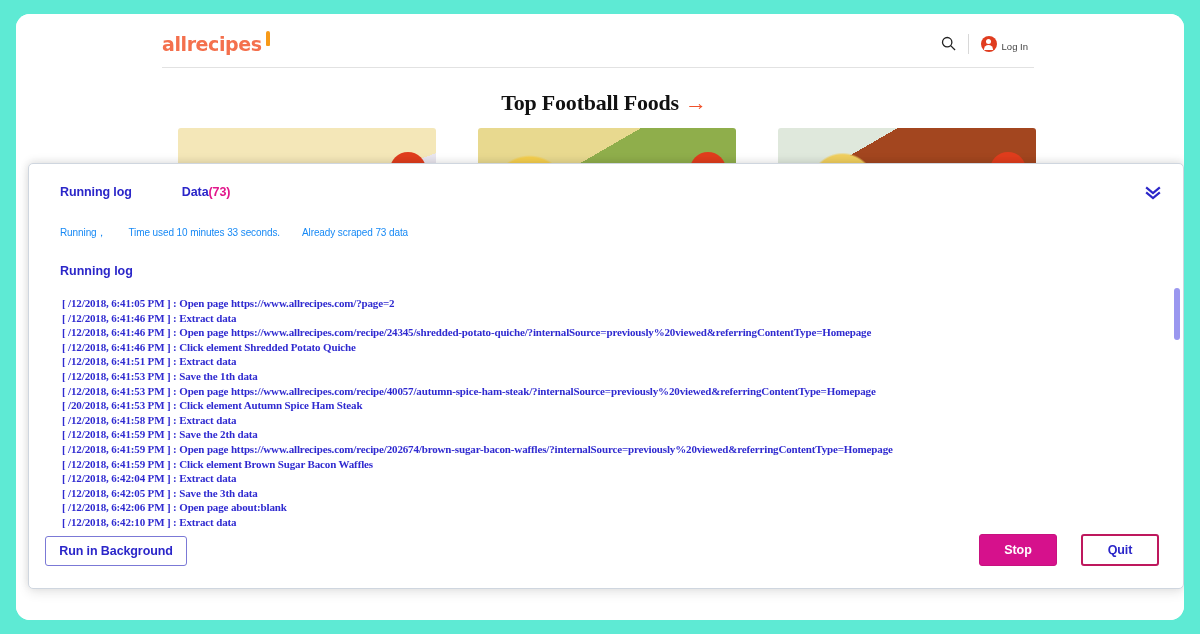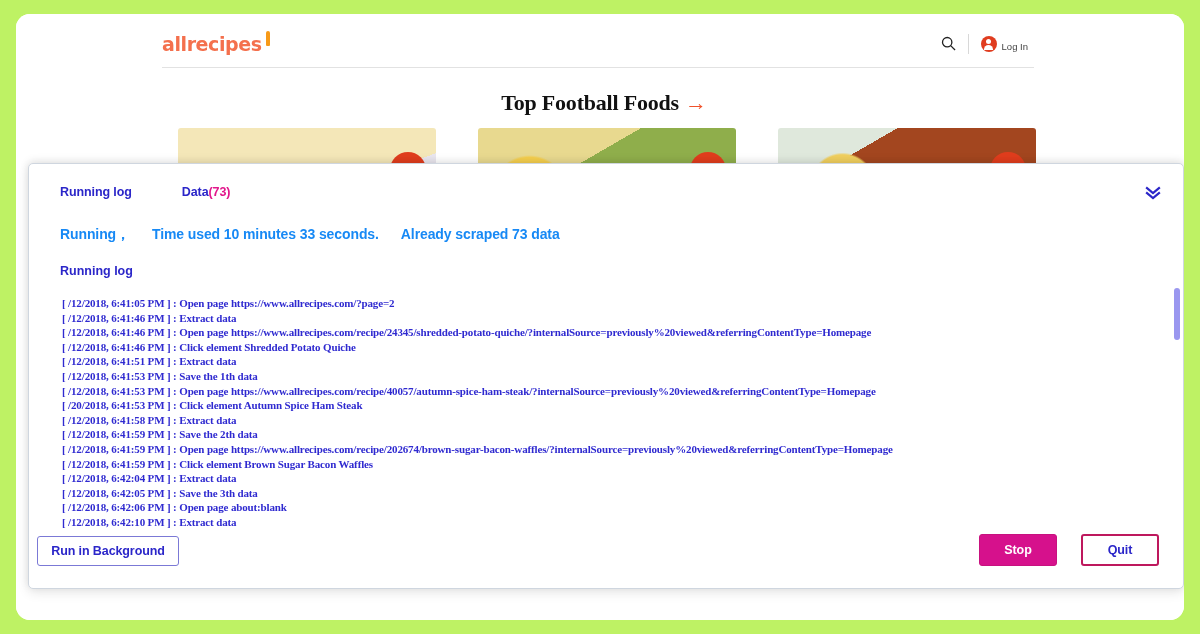--- a/index.html
+++ b/index.html
@@ -8,21 +8,21 @@
     overflow: hidden;
     font-family: "Liberation Sans", sans-serif;
     background: #f26c10;
   }
 
   
   #frame {
     position: absolute;
     inset: 0;
     width: 1200px; height: 634px;
-    background: #bef264;
+    background: #5eead4;
   }
   #page {
     position: absolute;
     left: 16px; top: 14px;
     width: 1168px; height: 606px;
     background: #ffffff;
     border-radius: 14px;
     overflow: hidden;
   }
 
@@ -167,22 +167,22 @@
   .tab .count { color: #e2168b; }
   .collapse-ico {
     position: absolute;
     right: 20px; top: 19px;
     width: 20px; height: 20px;
     cursor: pointer;
   }
   .status-line {
     position: absolute;
     left: 31px; top: 62px;
-    font-size: 14px;
-    font-weight: bold;
+    font-size: 10px;
+    font-weight: normal;
     color: #1789f5;
     letter-spacing: -0.1px;
     white-space: nowrap;
   }
   .status-line span { margin-right: 22px; }
   .log-heading {
     position: absolute;
     left: 31px; top: 100px;
     font-size: 12.5px;
     font-weight: bold;
@@ -230,21 +230,21 @@
   .btn {
     position: absolute;
     font-size: 12.5px;
     font-weight: bold;
     display: flex; align-items: center; justify-content: center;
     cursor: pointer;
     border-radius: 3px;
     letter-spacing: -0.1px;
   }
   .btn-bg {
-    left: 8px; bottom: 22px;
+    left: 16px; bottom: 22px;
     width: 142px; height: 30px;
     border: 1px solid #7b79d6;
     background: #fff;
     color: #2b26c9;
   }
   .btn-stop {
     right: 126px; bottom: 22px;
     width: 78px; height: 32px;
     border: 1px solid #c7127f;
     background: #d6118c;

